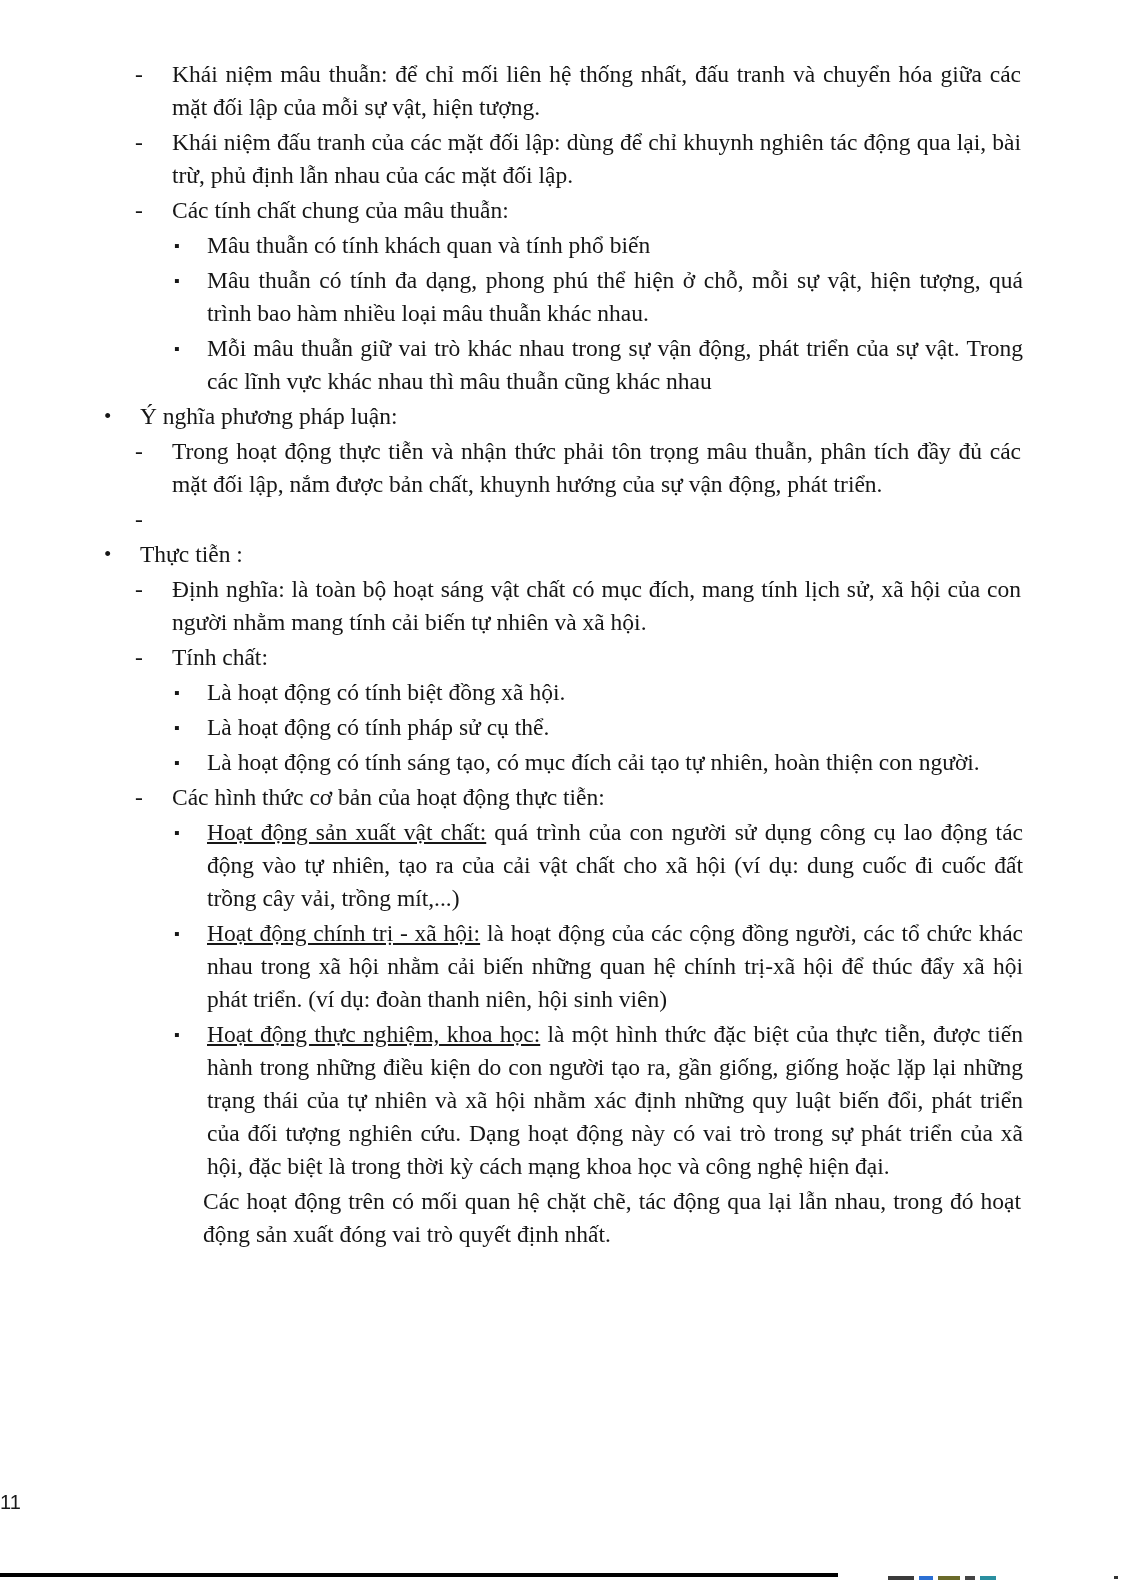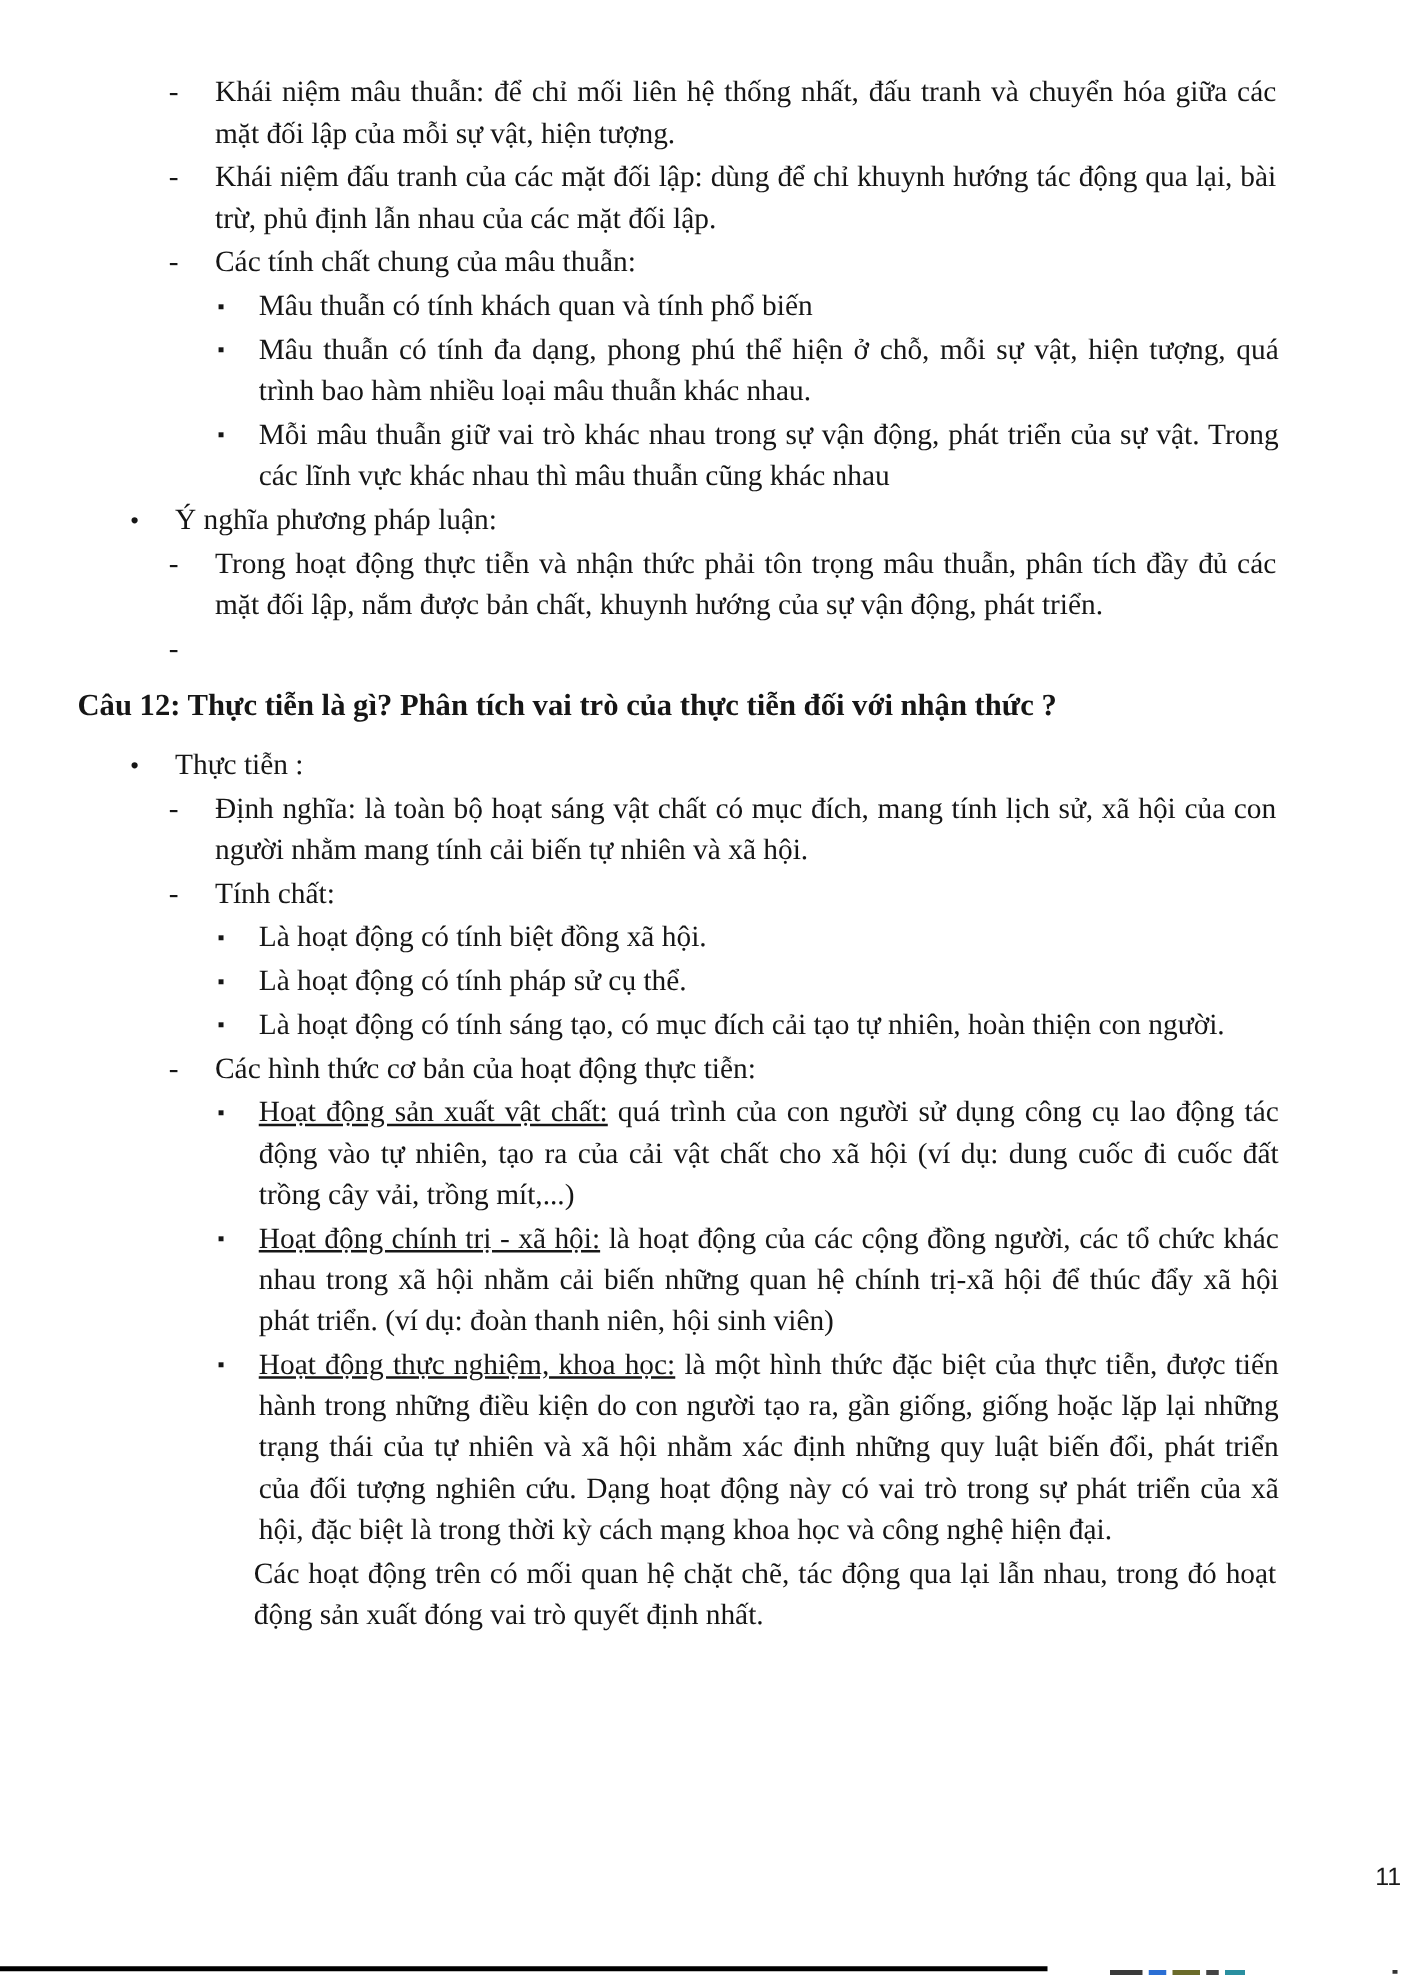--- a/index.html
+++ b/index.html
@@ -40,21 +40,21 @@
   .para {
     padding-left: 203px;
     padding-right: 100px;
     text-align: justify;
   }
   .page-number {
     position: absolute;
     top: 1490px;
     left: 0;
     width: 100%;
-    text-align: right;
+    text-align: left;
     font-family: "Liberation Sans", "DejaVu Sans", sans-serif;
     font-size: 20px;
     line-height: 24px;
     color: #1a1a1a;
   }
   .bottom-rule {
     position: absolute;
     top: 1573px;
     left: 0;
     width: 838px;
@@ -91,21 +91,21 @@
 <div class="page">
   <div class="content">
 
     <div class="row l1">
       <span class="marker">-</span>
       <span class="text">Khái niệm mâu thuẫn: để chỉ mối liên hệ thống nhất, đấu tranh và chuyển hóa giữa các mặt đối lập của mỗi sự vật, hiện tượng.</span>
     </div>
 
     <div class="row l1">
       <span class="marker">-</span>
-      <span class="text">Khái niệm đấu tranh của các mặt đối lập: dùng để chỉ khuynh hướng tác động qua lại, bài trừ, phủ định lẫn nhau của các mặt đối lập.</span>
+      <span class="text">Khái niệm đấu tranh của các mặt đối lập: dùng để chỉ khuynh nghiên tác động qua lại, bài trừ, phủ định lẫn nhau của các mặt đối lập.</span>
     </div>
 
     <div class="row l1">
       <span class="marker">-</span>
       <span class="text">Các tính chất chung của mâu thuẫn:</span>
     </div>
 
     <div class="row l2">
       <span class="marker">▪</span>
       <span class="text">Mâu thuẫn có tính khách quan và tính phổ biến</span>
@@ -128,21 +128,20 @@
 
     <div class="row l1">
       <span class="marker">-</span>
       <span class="text">Trong hoạt động thực tiễn và nhận thức phải tôn trọng mâu thuẫn, phân tích đầy đủ các mặt đối lập, nắm được bản chất, khuynh hướng của sự vận động, phát triển.</span>
     </div>
 
     <div class="row l1">
       <span class="marker">-</span>
     </div>
 
-    <div class="heading">Câu 12: Thực tiễn là gì? Phân tích vai trò của thực tiễn đối với nhận thức ?</div>
 
     <div class="row l0">
       <span class="marker">•</span>
       <span class="text">Thực tiễn :</span>
     </div>
 
     <div class="row l1">
       <span class="marker">-</span>
       <span class="text">Định nghĩa: là toàn bộ hoạt sáng vật chất có mục đích, mang tính lịch sử, xã hội của con người nhằm mang tính cải biến tự nhiên và xã hội.</span>
     </div>

